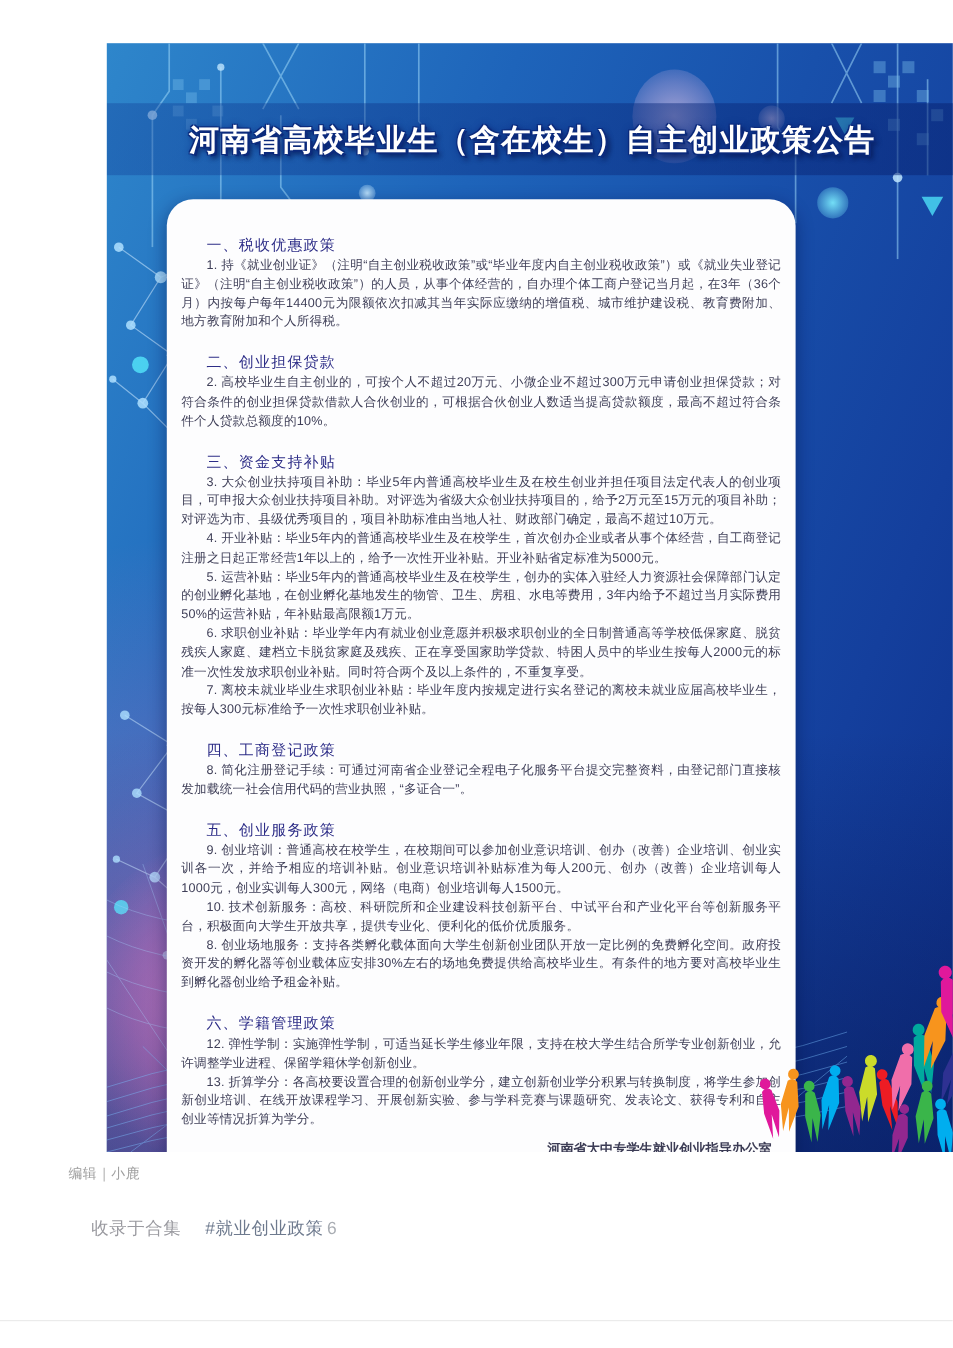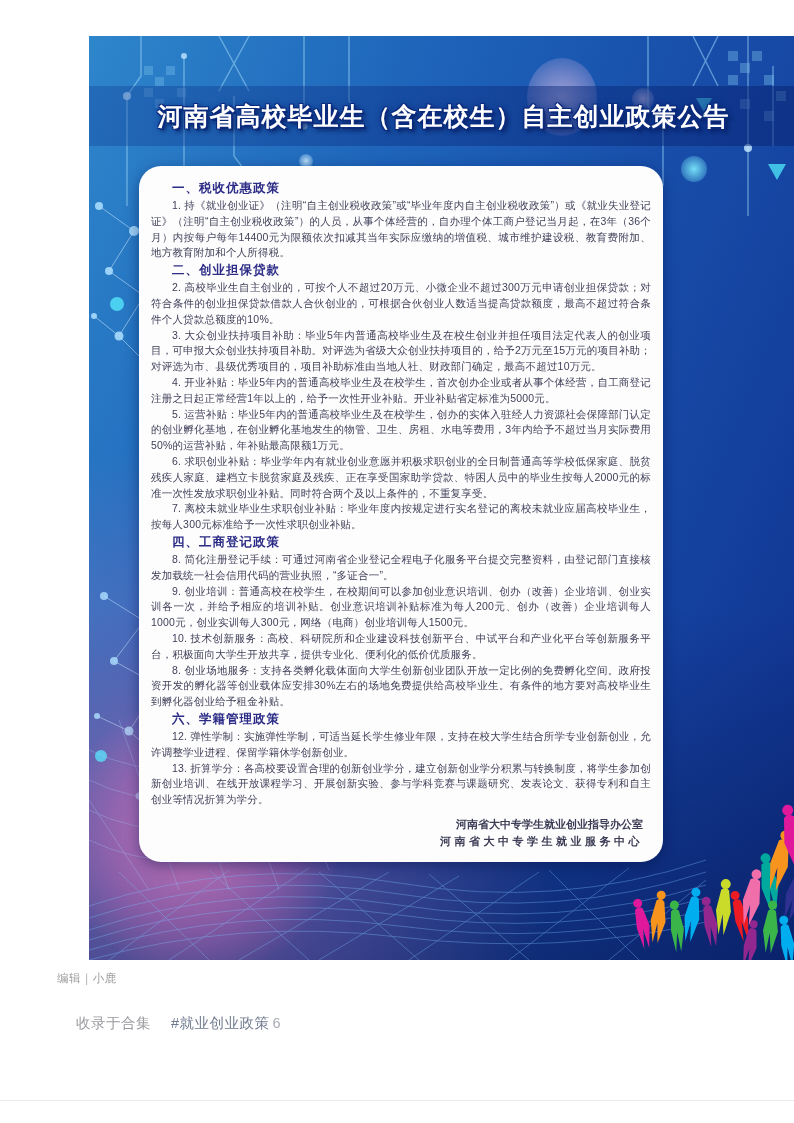--- a/index.html
+++ b/index.html
@@ -31,22 +31,22 @@
       -1px 1px 0 #0b2a7c, 0 0 6px rgba(10,40,130,0.9), 3px 3px 4px rgba(5,15,60,0.8);
   }
   
   .card {
     position:absolute; left:50px; top:130px; width:524px; z-index:2;
     background:#fdfdfe; border-radius:22px;
     box-shadow:0 4px 14px rgba(4,16,70,0.45);
     padding:13px 12px 12px 12px;
   }
   .sec-heading {
-    color:#2d2d87; font-weight:bold; font-size:12.5px; line-height:19px;
-    margin-left:21px; letter-spacing:1px;
+    color:#2d2d87; font-weight:normal; font-size:12.5px; line-height:19px;
+    margin-left:21px; letter-spacing:1px;margin-top:16px;
   }
   .para {
     color:#3f3f58; font-size:10.5px; line-height:15.8px;
     text-indent:2em; text-align:justify; letter-spacing:0.2px;
   }
   .signatures { margin-top:8px; padding-right:8px; text-align:right; }
   .sig-line { color:#3c3c55; font-weight:bold; font-size:11px; line-height:17px;font-family:Liberation Serif, serif; }
   .sig-line.spaced { letter-spacing:3.5px; }
   
   .editor-line {
@@ -201,37 +201,39 @@
   </div>
 
   <div class="policy-section">
     <div class="sec-heading">二、创业担保贷款</div>
     <div class="sec-paras">
               <p class="para">2. 高校毕业生自主创业的，可按个人不超过20万元、小微企业不超过300万元申请创业担保贷款；对符合条件的创业担保贷款借款人合伙创业的，可根据合伙创业人数适当提高贷款额度，最高不超过符合条件个人贷款总额度的10%。</p>
             </div>
   </div>
 
   <div class="policy-section">
+    <div class="sec-heading">三、资金支持补贴</div>
     <div class="sec-paras">
               <p class="para">3. 大众创业扶持项目补助：毕业5年内普通高校毕业生及在校生创业并担任项目法定代表人的创业项目，可申报大众创业扶持项目补助。对评选为省级大众创业扶持项目的，给予2万元至15万元的项目补助；对评选为市、县级优秀项目的，项目补助标准由当地人社、财政部门确定，最高不超过10万元。</p>
               <p class="para">4. 开业补贴：毕业5年内的普通高校毕业生及在校学生，首次创办企业或者从事个体经营，自工商登记注册之日起正常经营1年以上的，给予一次性开业补贴。开业补贴省定标准为5000元。</p>
               <p class="para">5. 运营补贴：毕业5年内的普通高校毕业生及在校学生，创办的实体入驻经人力资源社会保障部门认定的创业孵化基地，在创业孵化基地发生的物管、卫生、房租、水电等费用，3年内给予不超过当月实际费用50%的运营补贴，年补贴最高限额1万元。</p>
               <p class="para">6. 求职创业补贴：毕业学年内有就业创业意愿并积极求职创业的全日制普通高等学校低保家庭、脱贫残疾人家庭、建档立卡脱贫家庭及残疾、正在享受国家助学贷款、特困人员中的毕业生按每人2000元的标准一次性发放求职创业补贴。同时符合两个及以上条件的，不重复享受。</p>
               <p class="para">7. 离校未就业毕业生求职创业补贴：毕业年度内按规定进行实名登记的离校未就业应届高校毕业生，按每人300元标准给予一次性求职创业补贴。</p>
             </div>
   </div>
 
   <div class="policy-section">
     <div class="sec-heading">四、工商登记政策</div>
     <div class="sec-paras">
               <p class="para">8. 简化注册登记手续：可通过河南省企业登记全程电子化服务平台提交完整资料，由登记部门直接核发加载统一社会信用代码的营业执照，“多证合一”。</p>
             </div>
   </div>
 
   <div class="policy-section">
+    <div class="sec-heading">五、创业服务政策</div>
     <div class="sec-paras">
               <p class="para">9. 创业培训：普通高校在校学生，在校期间可以参加创业意识培训、创办（改善）企业培训、创业实训各一次，并给予相应的培训补贴。创业意识培训补贴标准为每人200元、创办（改善）企业培训每人1000元，创业实训每人300元，网络（电商）创业培训每人1500元。</p>
               <p class="para">10. 技术创新服务：高校、科研院所和企业建设科技创新平台、中试平台和产业化平台等创新服务平台，积极面向大学生开放共享，提供专业化、便利化的低价优质服务。</p>
               <p class="para">8. 创业场地服务：支持各类孵化载体面向大学生创新创业团队开放一定比例的免费孵化空间。政府投资开发的孵化器等创业载体应安排30%左右的场地免费提供给高校毕业生。有条件的地方要对高校毕业生到孵化器创业给予租金补贴。</p>
             </div>
   </div>
 
   <div class="policy-section">
     <div class="sec-heading">六、学籍管理政策</div>
     <div class="sec-paras">

